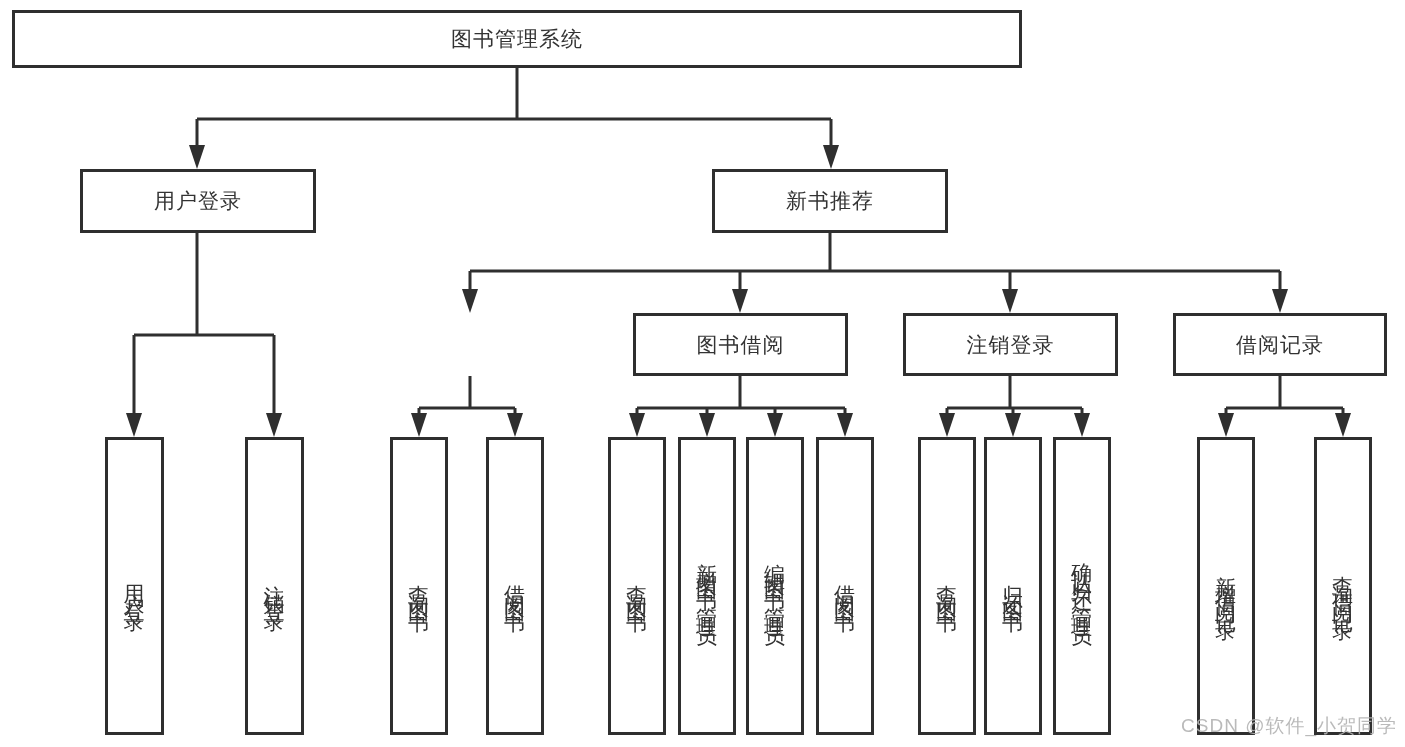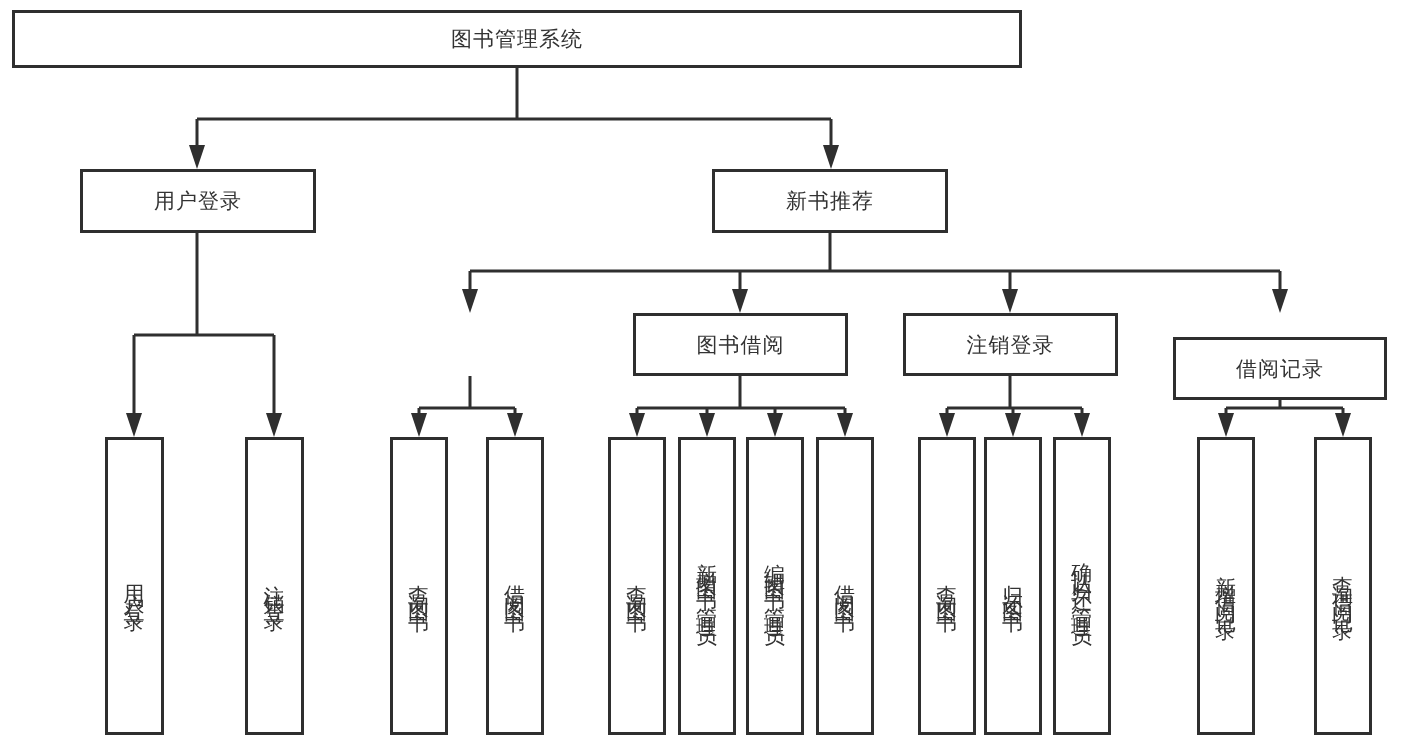--- a/index.html
+++ b/index.html
@@ -20,21 +20,21 @@
   }
   
   .n-root{left:12px;top:10px;width:1010px;height:58px;}
   
   .n-user-login{left:80px;top:169px;width:236px;height:64px;}
   .n-book-mgmt{left:712px;top:169px;width:236px;height:64px;}
   
   .n-new-book{left:363px;top:313px;width:215px;height:63px;}
   .n-book-borrow{left:633px;top:313px;width:215px;height:63px;}
   .n-current-borrow{left:903px;top:313px;width:215px;height:63px;}
-  .n-borrow-records{left:1173px;top:313px;width:214px;height:63px;margin-top:24px;}
+  .n-borrow-records{left:1173px;top:313px;width:214px;height:63px;}
   
   .leaf{top:437px;height:298px;}
   .l1{left:105px;width:59px;}
   .l2{left:245px;width:59px;}
   .l3{left:390px;width:58px;}
   .l4{left:486px;width:58px;}
   .l5{left:608px;width:58px;}
   .l6{left:678px;width:58px;}
   .l7{left:746px;width:58px;}
   .l8{left:816px;width:58px;}
@@ -116,13 +116,14 @@
   <div class="box vbox leaf l7">编辑图书（管理员）</div>
   <div class="box vbox leaf l8">借阅图书</div>
 
   <div class="box vbox leaf l9">查询图书</div>
   <div class="box vbox leaf l10">归还图书</div>
   <div class="box vbox leaf l11">确认归还（管理员）</div>
 
   <div class="box vbox leaf l12">新增借阅记录</div>
   <div class="box vbox leaf l13">查询借阅记录</div>
 
+  <div class="watermark">CSDN @软件_小贺同学</div>
 </div>
 
 </body></html>

